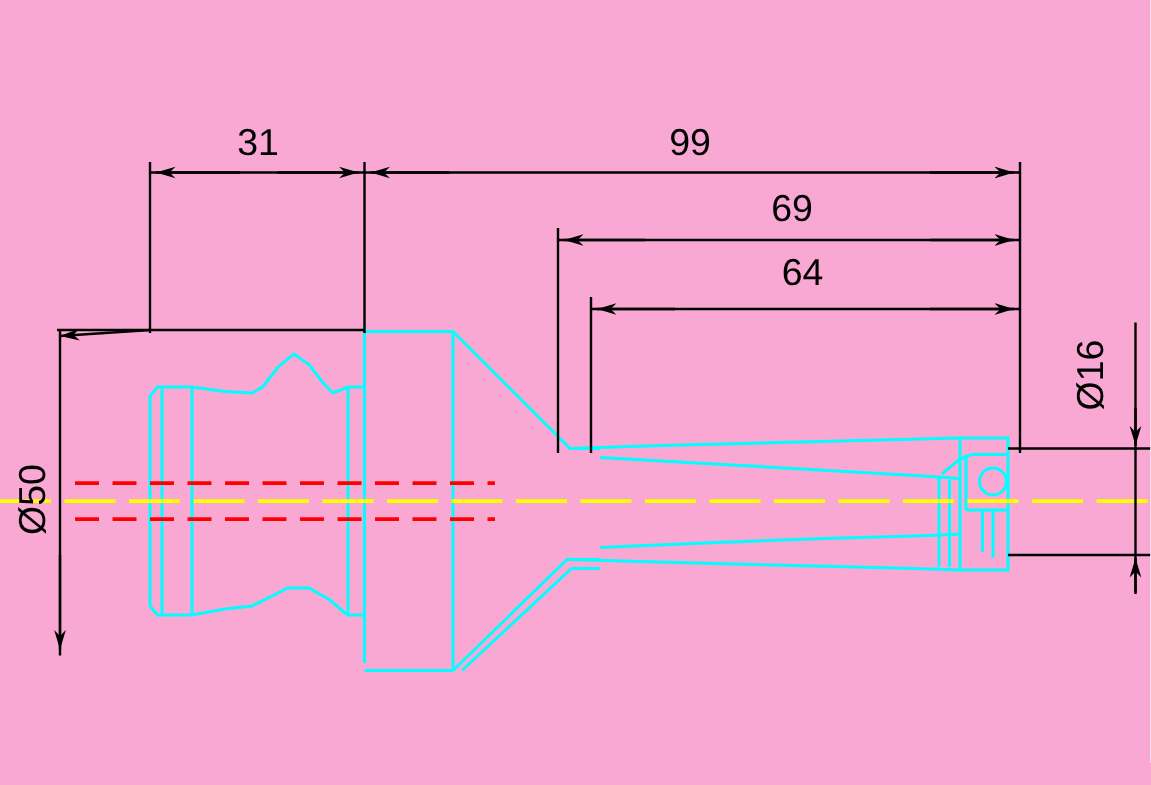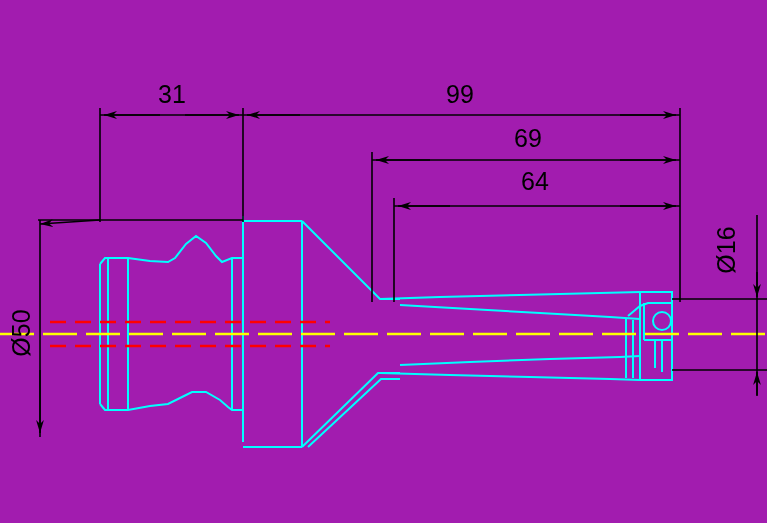--- a/index.html
+++ b/index.html
@@ -1,18 +1,18 @@
 <!DOCTYPE html>
 <html><head>
 <meta charset="utf-8">
 <style>
   html,body{margin:0;padding:0;background:#ffffff;}
   body{width:767px;height:523px;overflow:hidden;
        font-family:"Liberation Sans","DejaVu Sans",sans-serif;}
-  #stage{position:relative;width:767px;height:523px;background:#a21caf;}
+  #stage{position:relative;width:767px;height:523px;background:#f9a8d4;}
   svg{display:block;}
   .dimtext{font-family:"Liberation Sans","DejaVu Sans",sans-serif;
            font-size:25px;fill:#000000;}
 </style>
 </head>
 <body>
 
 <div id="stage">
   <svg width="767" height="523" viewBox="0 0 767 523">
 

